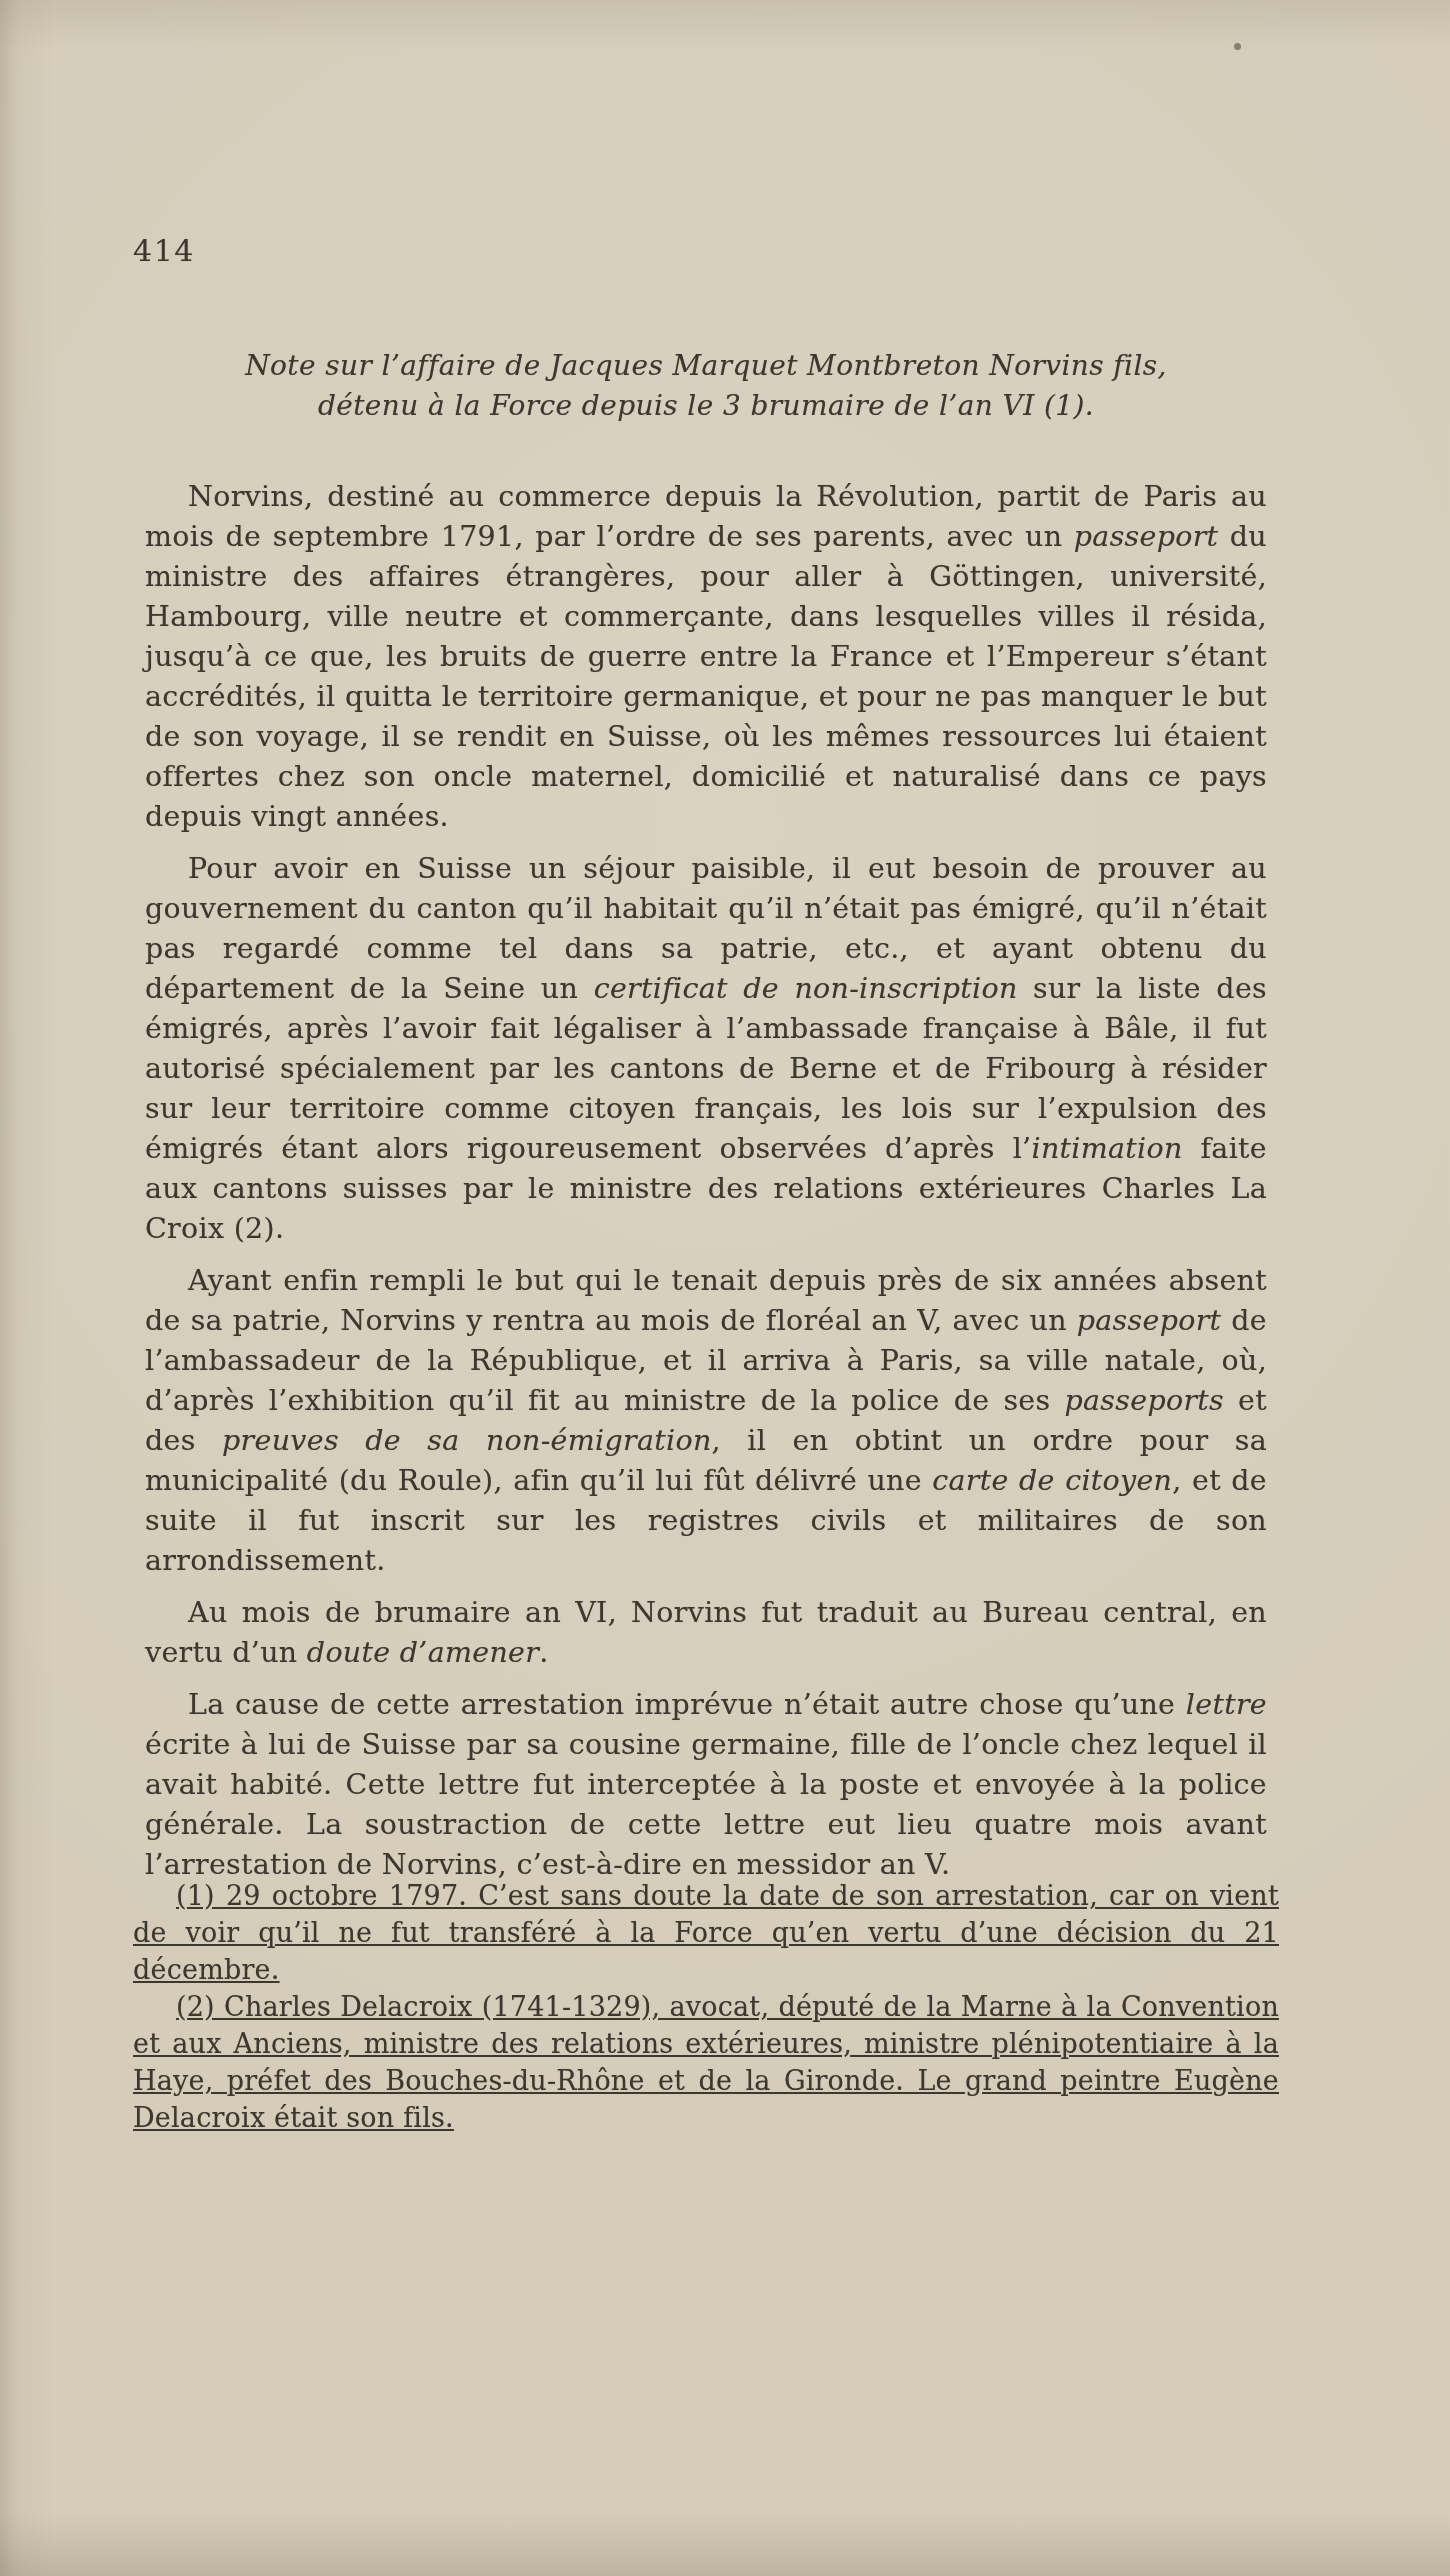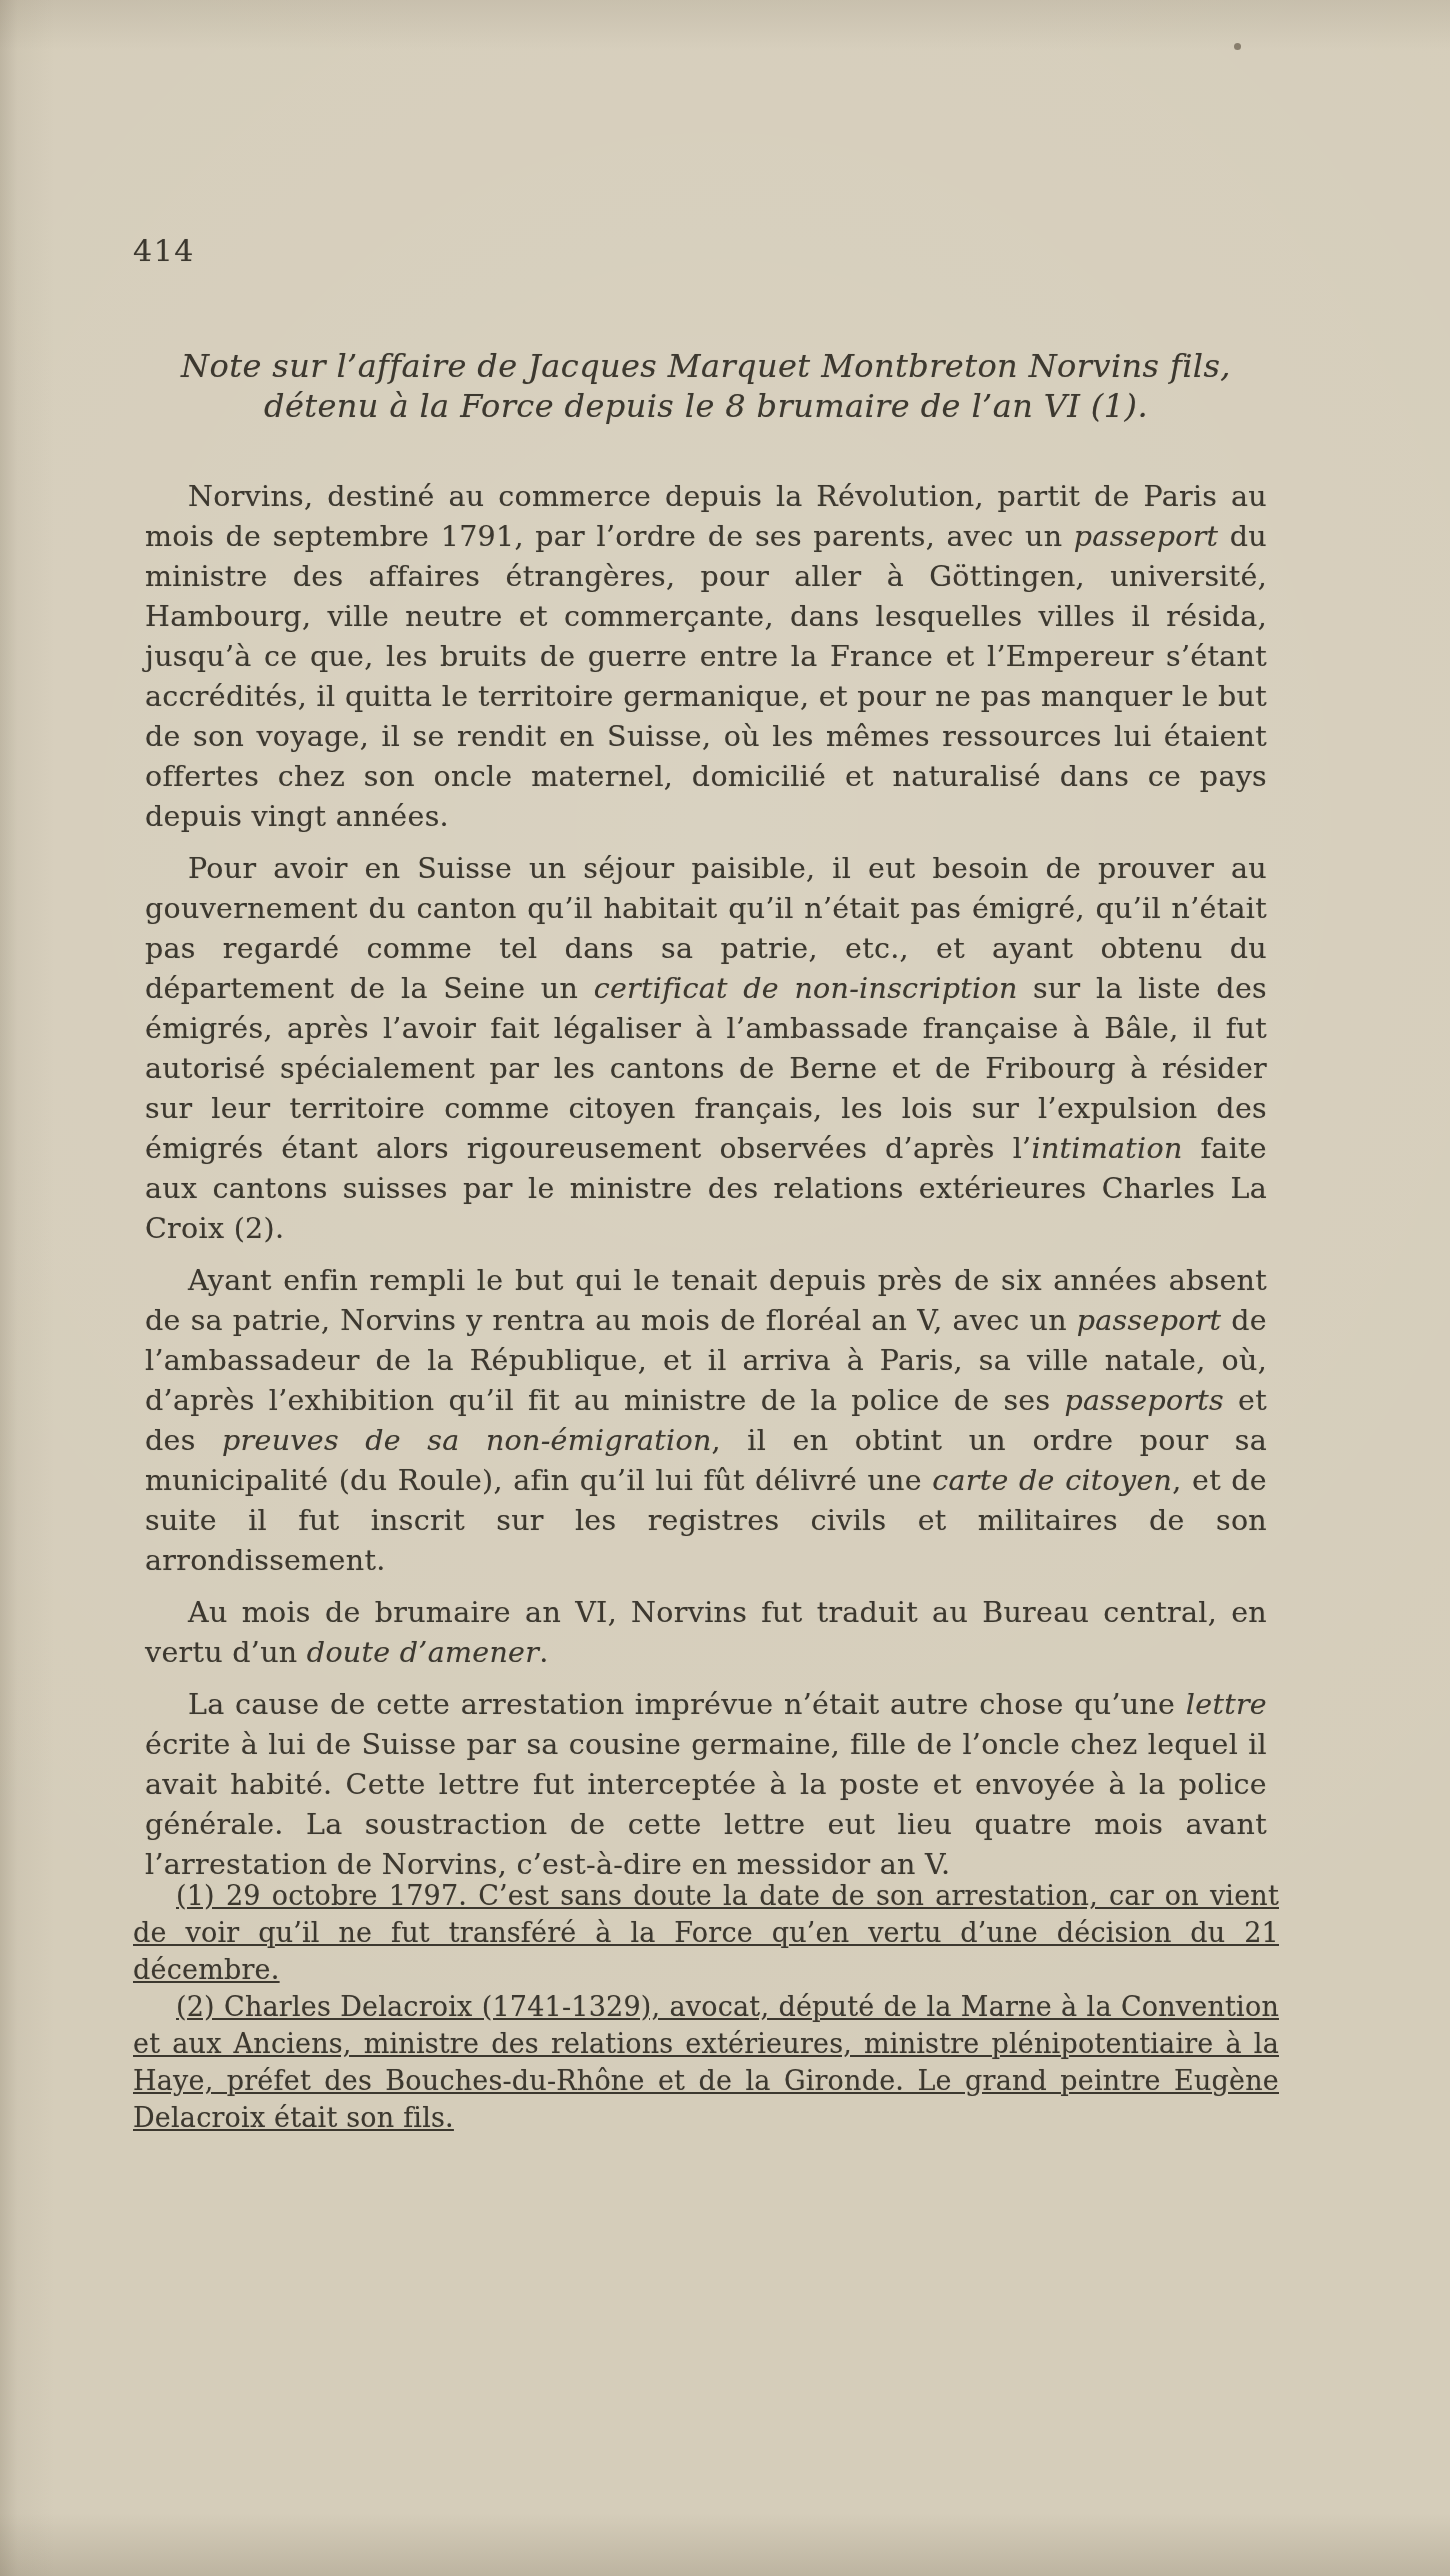--- a/index.html
+++ b/index.html
@@ -52,21 +52,21 @@
     font-size: 28.5px;
     letter-spacing: 4px;
   }
   .note-title {
     position: absolute;
     top: 346px;
     left: 133px;
     width: 1146px;
     text-align: center;
     font-style: italic;
-    font-size: 32px;
+    font-size: 28px;
     line-height: 40px;
     letter-spacing: 0.4px;
   }
   .body-text {
     position: absolute;
     top: 465px;
     left: 133px;
     width: 1146px;
     font-size: 28.5px;
     line-height: 40px;
@@ -100,21 +100,21 @@
 <div class="page" style="--paper: #d5cdba; --ink: #3c382f;">
 
   <div class="speck"></div>
 
   <header class="running-header">
     <span class="page-number">414</span>
   </header>
 
   <div class="note-title">
     <div>Note sur l’affaire de Jacques Marquet Montbreton Norvins fils,</div>
-    <div>détenu à la Force depuis le 8 brumaire de l’an VI (1).</div>
+    <div>détenu à la Force depuis le 3 brumaire de l’an VI (1).</div>
   </div>
 
   <main class="body-text">
     <p><span>Norvins, destiné au commerce depuis la Révolution, partit de Paris au mois de septembre 1791, par l’ordre de ses parents, avec un </span><i>passeport</i><span> du ministre des affaires étrangères, pour aller à Göttingen, université, Hambourg, ville neutre et commerçante, dans lesquelles villes il résida, jusqu’à ce que, les bruits de guerre entre la France et l’Empereur s’étant accrédités, il quitta le territoire germanique, et pour ne pas manquer le but de son voyage, il se rendit en Suisse, où les mêmes ressources lui étaient offertes chez son oncle maternel, domicilié et naturalisé dans ce pays depuis vingt années.</span></p>
     <p><span>Pour avoir en Suisse un séjour paisible, il eut besoin de prouver au gouvernement du canton qu’il habitait qu’il n’était pas émigré, qu’il n’était pas regardé comme tel dans sa patrie, etc., et ayant obtenu du département de la Seine un </span><i>certificat de non-inscription</i><span> sur la liste des émigrés, après l’avoir fait légaliser à l’ambassade française à Bâle, il fut autorisé spécialement par les cantons de Berne et de Fribourg à résider sur leur territoire comme citoyen français, les lois sur l’expulsion des émigrés étant alors rigoureusement observées d’après l’</span><i>intimation</i><span> faite aux cantons suisses par le ministre des relations extérieures Charles La Croix (2).</span></p>
     <p><span>Ayant enfin rempli le but qui le tenait depuis près de six années absent de sa patrie, Norvins y rentra au mois de floréal an V, avec un </span><i>passeport</i><span> de l’ambassadeur de la République, et il arriva à Paris, sa ville natale, où, d’après l’exhibition qu’il fit au ministre de la police de ses </span><i>passeports</i><span> et des </span><i>preuves de sa non-émigration</i><span>, il en obtint un ordre pour sa municipalité (du Roule), afin qu’il lui fût délivré une </span><i>carte de citoyen</i><span>, et de suite il fut inscrit sur les registres civils et militaires de son arrondissement.</span></p>
     <p><span>Au mois de brumaire an VI, Norvins fut traduit au Bureau central, en vertu d’un </span><i>doute d’amener</i><span>.</span></p>
     <p><span>La cause de cette arrestation imprévue n’était autre chose qu’une </span><i>lettre</i><span> écrite à lui de Suisse par sa cousine germaine, fille de l’oncle chez lequel il avait habité. Cette lettre fut interceptée à la poste et envoyée à la police générale. La soustraction de cette lettre eut lieu quatre mois avant l’arrestation de Norvins, c’est-à-dire en messidor an V.</span></p>
   </main>
 

